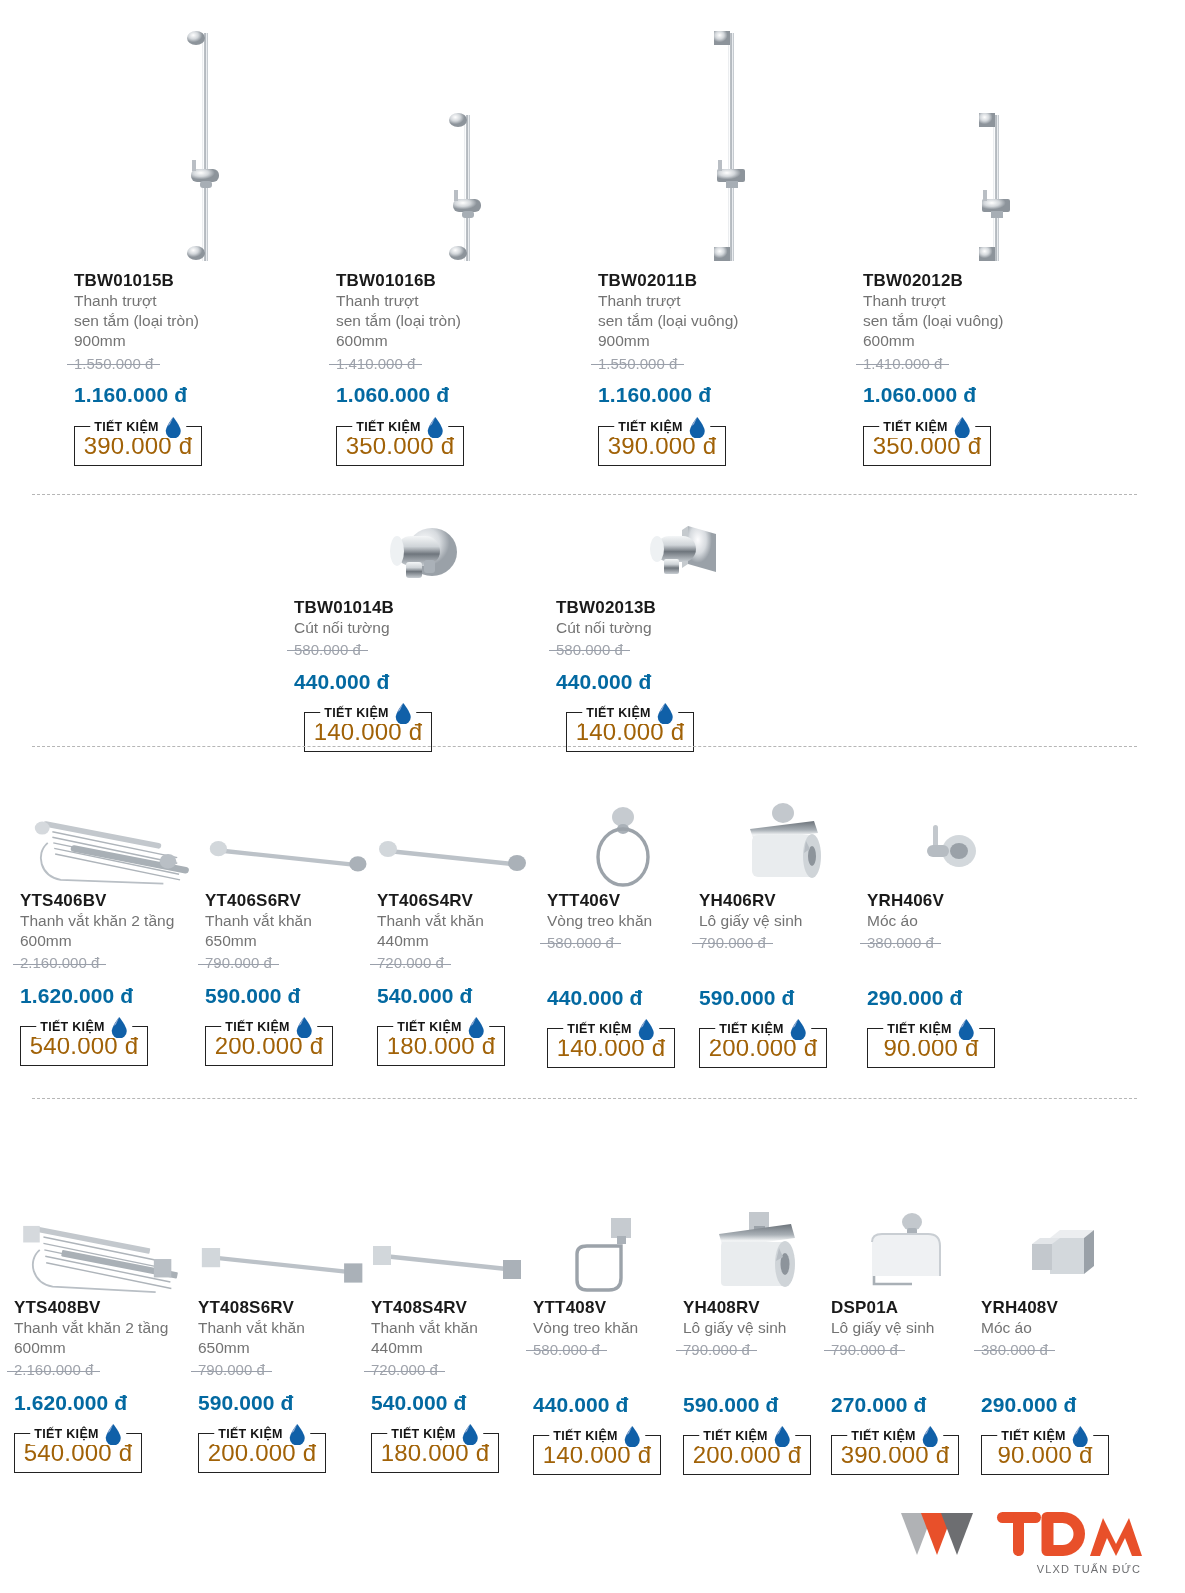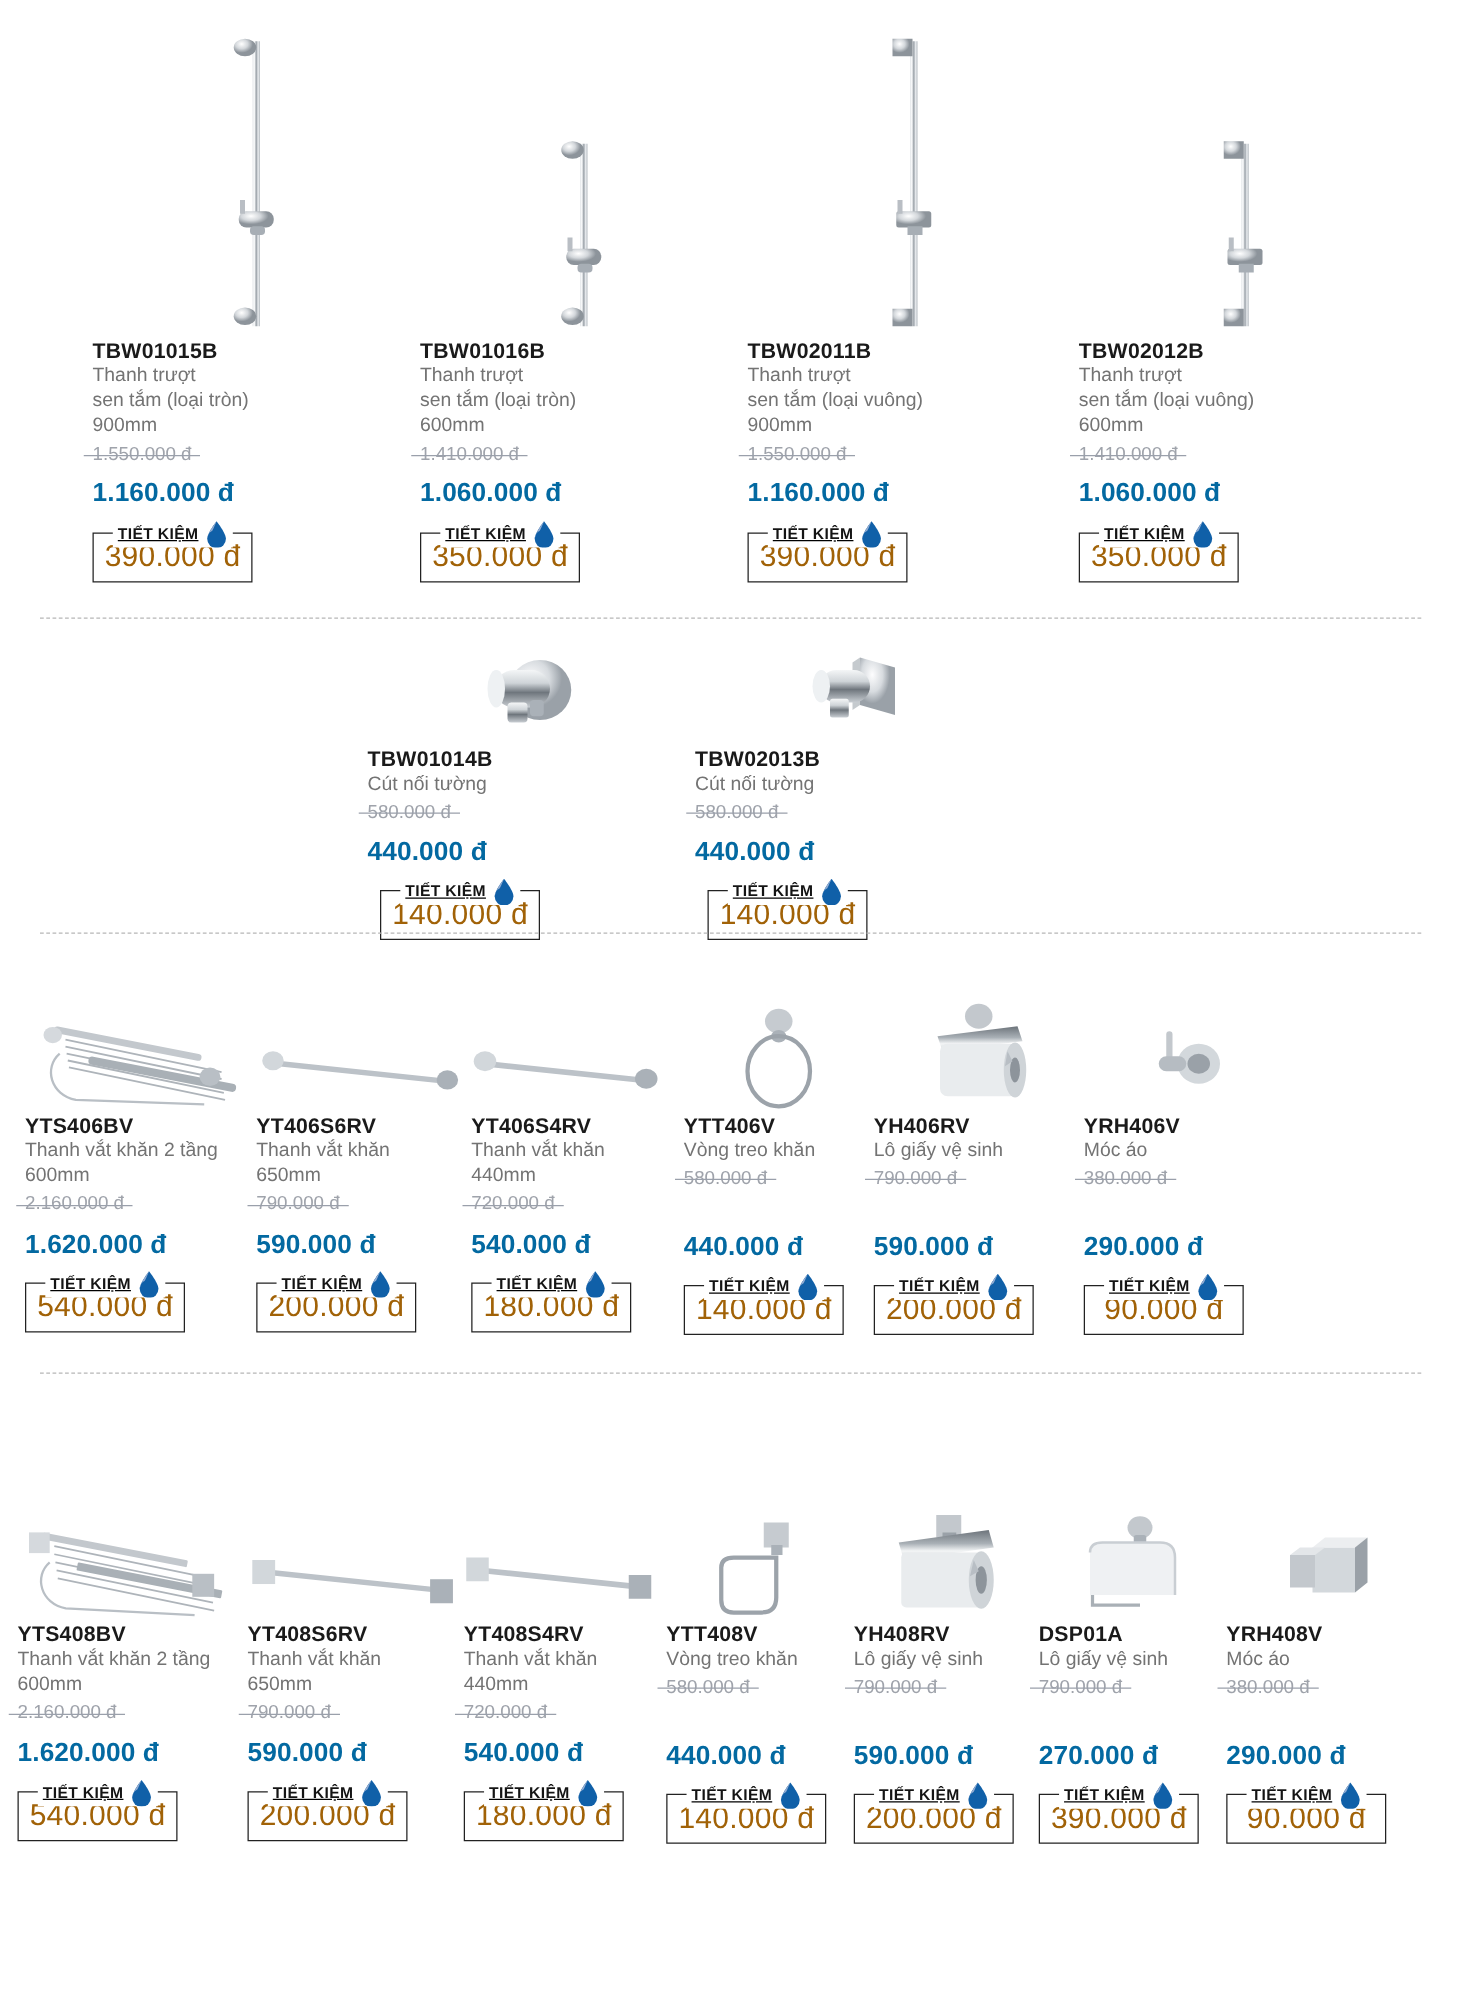--- a/index.html
+++ b/index.html
@@ -92,21 +92,20 @@
     position: absolute;
     top: -11px;
     left: 50%;
     transform: translateX(-50%);
     background: #fff;
     padding: 0 4px;
     display: flex;
     align-items: center;
     gap: 5px;
     white-space: nowrap;
-    text-decoration: underline;
   }
   .save-label-text {
     font-size: 12.5px;
     font-weight: bold;
     color: #141414;
     letter-spacing: .3px;
   }
   .drop { display:block; }
   .save-amount {
     font-size: 24px;
@@ -738,14 +737,34 @@
               <path d="M9 1 C9 1 16.5 10.5 16.5 15 A7.5 7.5 0 0 1 1.5 15 C1.5 10.5 9 1 9 1 Z" fill="#1060a8"></path>
               <path d="M9 1 C9 1 4.2 7.2 2.4 12 C2.0 13.1 1.6 14.3 1.55 15.4 A7.5 7.5 0 0 1 5.6 8.6 C7.0 6.0 9 1 9 1 Z" fill="#93acd2"></path>
             </svg>
           </div>
           <span class="save-amount">90.000 đ</span>
         </div>
       </div>
     </div>
   </div>
 
+  <div class="logo">
+    <div class="logo-main">
+      <svg width="96" height="54" viewBox="0 0 96 54">
+        <polygon points="2,6 34,6 18,48" fill="#b0b2b5"></polygon>
+        <polygon points="22,6 54,6 38,48" fill="#e8502a"></polygon>
+        <polygon points="42,6 74,6 58,48" fill="#6d6e71"></polygon>
+      </svg>
+      <svg width="150" height="56" viewBox="0 0 150 56">
+
+        <rect x="2" y="6" width="44" height="11" rx="5.5" fill="#e8502a"></rect>
+        <rect x="18" y="6" width="11" height="44" rx="5.5" fill="#e8502a"></rect>
+
+        <path d="M52 6 h16 a22 22 0 0 1 0 44 h-16 a5.5 5.5 0 0 1 -5.5 -5.5 v-33 A5.5 5.5 0 0 1 52 6 Z" fill="#e8502a"></path>
+        <path d="M58.5 17 h9 a11 11 0 0 1 0 22 h-9 Z" fill="#ffffff"></path>
+
+        <path d="M95 50 L108 12 L121 38 L134 12 L147 50 L137 50 L130 32 L121 50 L112 32 L105 50 Z" fill="#e8502a"></path>
+      </svg>
+    </div>
+    <div class="logo-tag">VLXD TUẤN ĐỨC</div>
+  </div>
 
 </div>
 
 </body></html>

